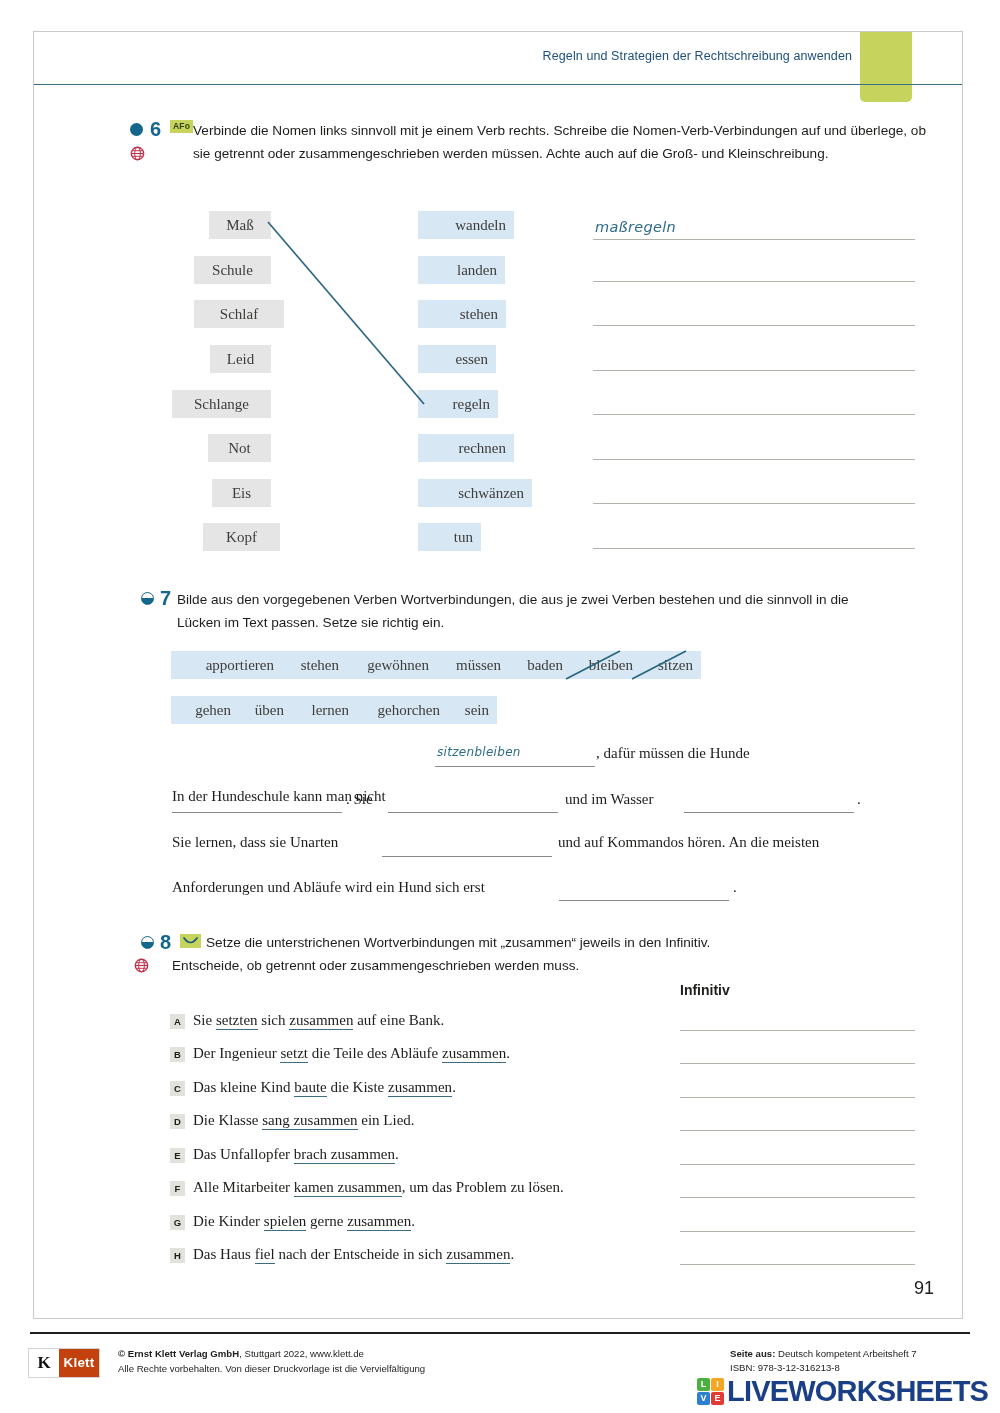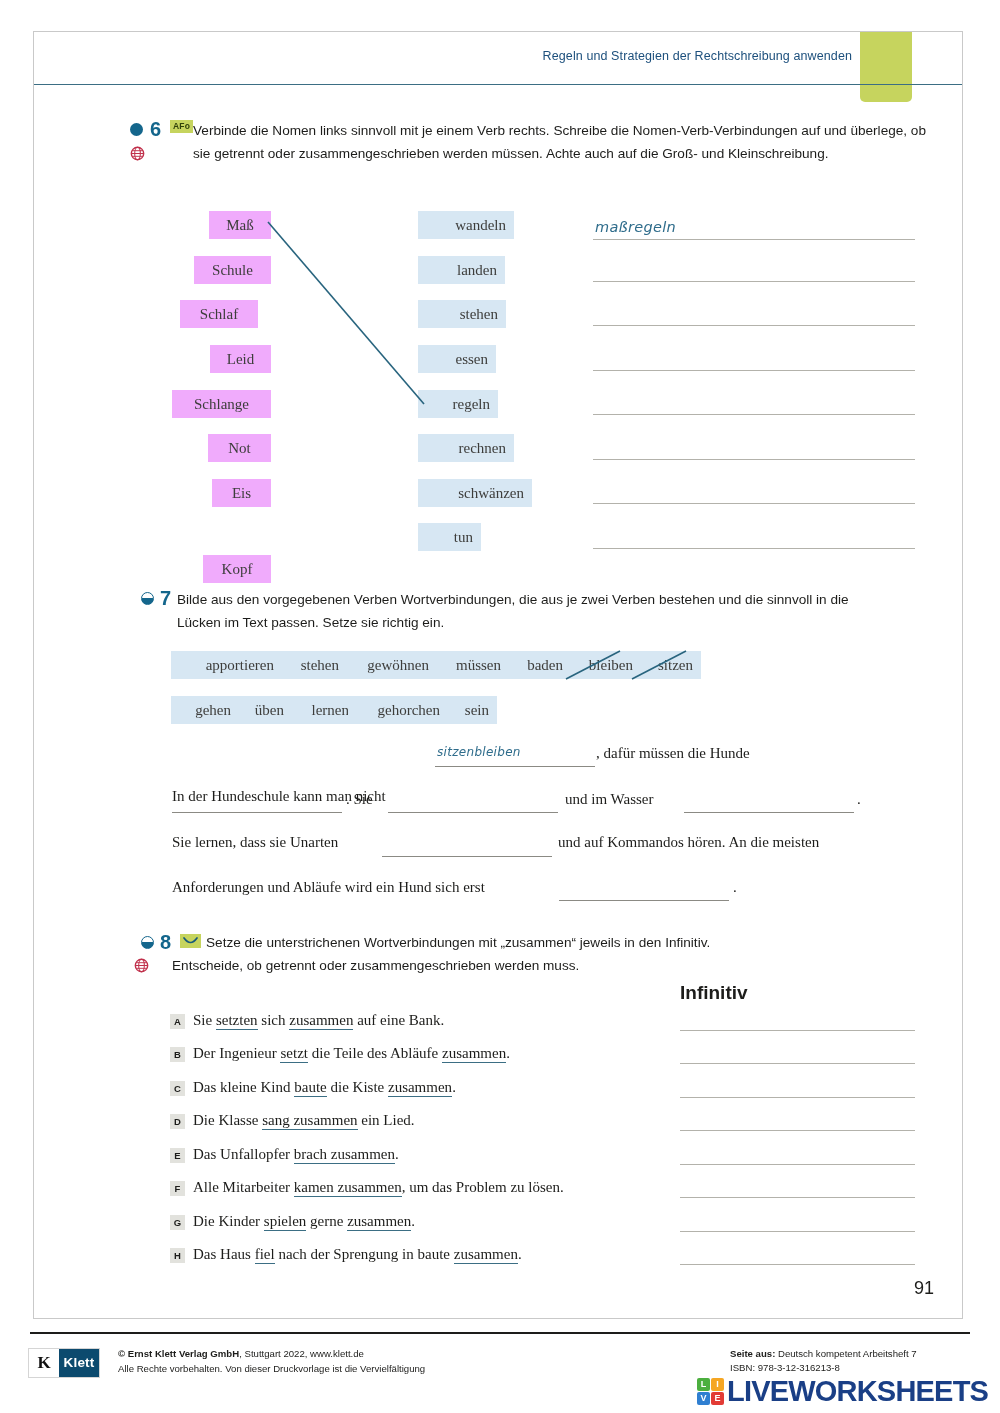--- a/index.html
+++ b/index.html
@@ -113,21 +113,21 @@
   .chip {
     position: absolute;
     font-family: "Liberation Serif", serif;
     font-size: 15px;
     color: #3d3d3b;
     text-align: center;
     line-height: 28px;
     height: 28px;
     white-space: nowrap;
   }
-  .chip-noun { background: #f0abfc; }
+  .chip-noun { background: #e5e5e5; }
   .chip-verb { background: #d7e7f3; }
   .chip-left { text-align: right; padding: 0 8px; }
 
   
   .wline {
     position: absolute;
     height: 1px;
     background: #b3b2ab;
   }
   .handwrite {
@@ -173,21 +173,21 @@
     color: #1d1d1b;
     white-space: nowrap;
   }
   .item-text u {
     text-decoration: none;
     border-bottom: 1px solid #3b6e84;
     padding-bottom: 1px;
   }
   .infinitiv-head {
     position: absolute;
-    font-size: 19px;
+    font-size: 14px;
     font-weight: bold;
     color: #1d1d1b;
   }
   .page-no {
     position: absolute;
     font-size: 18px;
     color: #1d1d1b;
   }
 
   
@@ -214,21 +214,21 @@
     background: #fff;
     color: #111;
     font-family: "Liberation Serif", serif;
     font-size: 17px;
     font-weight: bold;
     text-align: center;
     line-height: 28px;
   }
   .klett-word {
     flex: 1;
-    background: #0c4a6e;
+    background: #c2410c;
     color: #fff;
     font-size: 13.5px;
     font-weight: bold;
     text-align: center;
     line-height: 28px;
     letter-spacing: .2px;
   }
   .copy-block {
     position: absolute;
     left: 118px;
@@ -296,26 +296,26 @@
     <circle cx="8" cy="8" r="6.6" fill="none" stroke="#c0304b" stroke-width="1.5"></circle>
     <ellipse cx="8" cy="8" rx="3" ry="6.6" fill="none" stroke="#c0304b" stroke-width="1.1"></ellipse>
     <line x1="1.4" y1="8" x2="14.6" y2="8" stroke="#c0304b" stroke-width="1.1"></line>
     <line x1="2.2" y1="5" x2="13.8" y2="5" stroke="#c0304b" stroke-width="1"></line>
     <line x1="2.2" y1="11" x2="13.8" y2="11" stroke="#c0304b" stroke-width="1"></line>
   </svg>
   <div class="ex-text" style="left:193px; top:119px; width:745px;">Verbinde die Nomen links sinnvoll mit je einem Verb rechts. Schreibe die Nomen-Verb-Verbindungen auf und überlege, ob sie getrennt oder zusammengeschrieben werden müssen. Achte auch auf die Groß- und Kleinschreibung.</div>
 
   <div class="chip chip-noun" style="left:209px; top:211px; width:62px;">Maß</div>
   <div class="chip chip-noun" style="left:194px; top:256px; width:77px;">Schule</div>
-  <div class="chip chip-noun" style="left:180px; top:300px; width:78px;">Schlaf</div>
+  <div class="chip chip-noun" style="left:194px; top:300px; width:90px;">Schlaf</div>
   <div class="chip chip-noun" style="left:210px; top:345px; width:61px;">Leid</div>
   <div class="chip chip-noun" style="left:172px; top:390px; width:99px;">Schlange</div>
   <div class="chip chip-noun" style="left:208px; top:434px; width:63px;">Not</div>
   <div class="chip chip-noun" style="left:212px; top:479px; width:59px;">Eis</div>
-  <div class="chip chip-noun" style="left:203px; top:523px; width:68px;margin-top:32px;">Kopf</div>
+  <div class="chip chip-noun" style="left:203px; top:523px; width:77px;">Kopf</div>
 
   <div class="chip chip-verb chip-left" style="left:418px; top:211px; width:80px;">wandeln</div>
   <div class="chip chip-verb chip-left" style="left:418px; top:256px; width:71px;">landen</div>
   <div class="chip chip-verb chip-left" style="left:418px; top:300px; width:72px;">stehen</div>
   <div class="chip chip-verb chip-left" style="left:418px; top:345px; width:62px;">essen</div>
   <div class="chip chip-verb chip-left" style="left:418px; top:390px; width:64px;">regeln</div>
   <div class="chip chip-verb chip-left" style="left:418px; top:434px; width:80px;">rechnen</div>
   <div class="chip chip-verb chip-left" style="left:418px; top:479px; width:98px;">schwänzen</div>
   <div class="chip chip-verb chip-left" style="left:418px; top:523px; width:47px;">tun</div>
 
@@ -417,21 +417,21 @@
 
   <div class="item-letter" style="left:170px; top:1181px;">F</div>
   <div class="item-text" style="left:193px; top:1179px;"><span>Alle Mitarbeiter </span><u>kamen zusammen</u><span>, um das Problem zu lösen.</span></div>
   <div class="wline" style="left:680px; top:1197px; width:235px;"></div>
 
   <div class="item-letter" style="left:170px; top:1215px;">G</div>
   <div class="item-text" style="left:193px; top:1213px;"><span>Die Kinder </span><u>spielen</u><span> gerne </span><u>zusammen</u><span>.</span></div>
   <div class="wline" style="left:680px; top:1231px; width:235px;"></div>
 
   <div class="item-letter" style="left:170px; top:1248px;">H</div>
-  <div class="item-text" style="left:193px; top:1246px;"><span>Das Haus </span><u>fiel</u><span> nach der Sprengung in baute </span><u>zusammen</u><span>.</span></div>
+  <div class="item-text" style="left:193px; top:1246px;"><span>Das Haus </span><u>fiel</u><span> nach der Entscheide in sich </span><u>zusammen</u><span>.</span></div>
   <div class="wline" style="left:680px; top:1264px; width:235px;"></div>
 
   <div class="page-no" style="left:914px; top:1278px;">91</div>
 
   <div class="footer-rule"></div>
 
   <div class="klett-logo">
     <div class="klett-mark">K</div>
     <div class="klett-word">Klett</div>
   </div>

